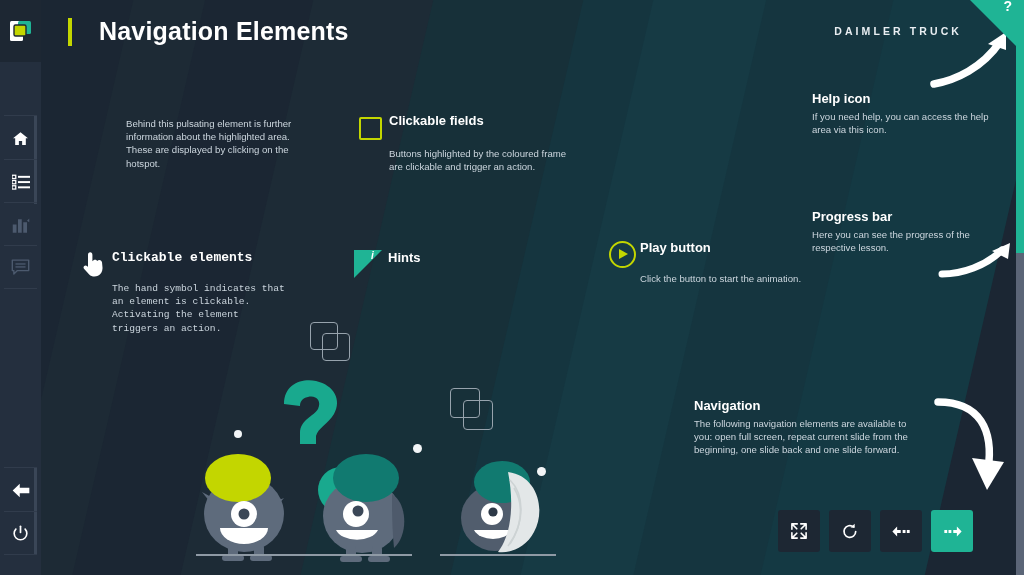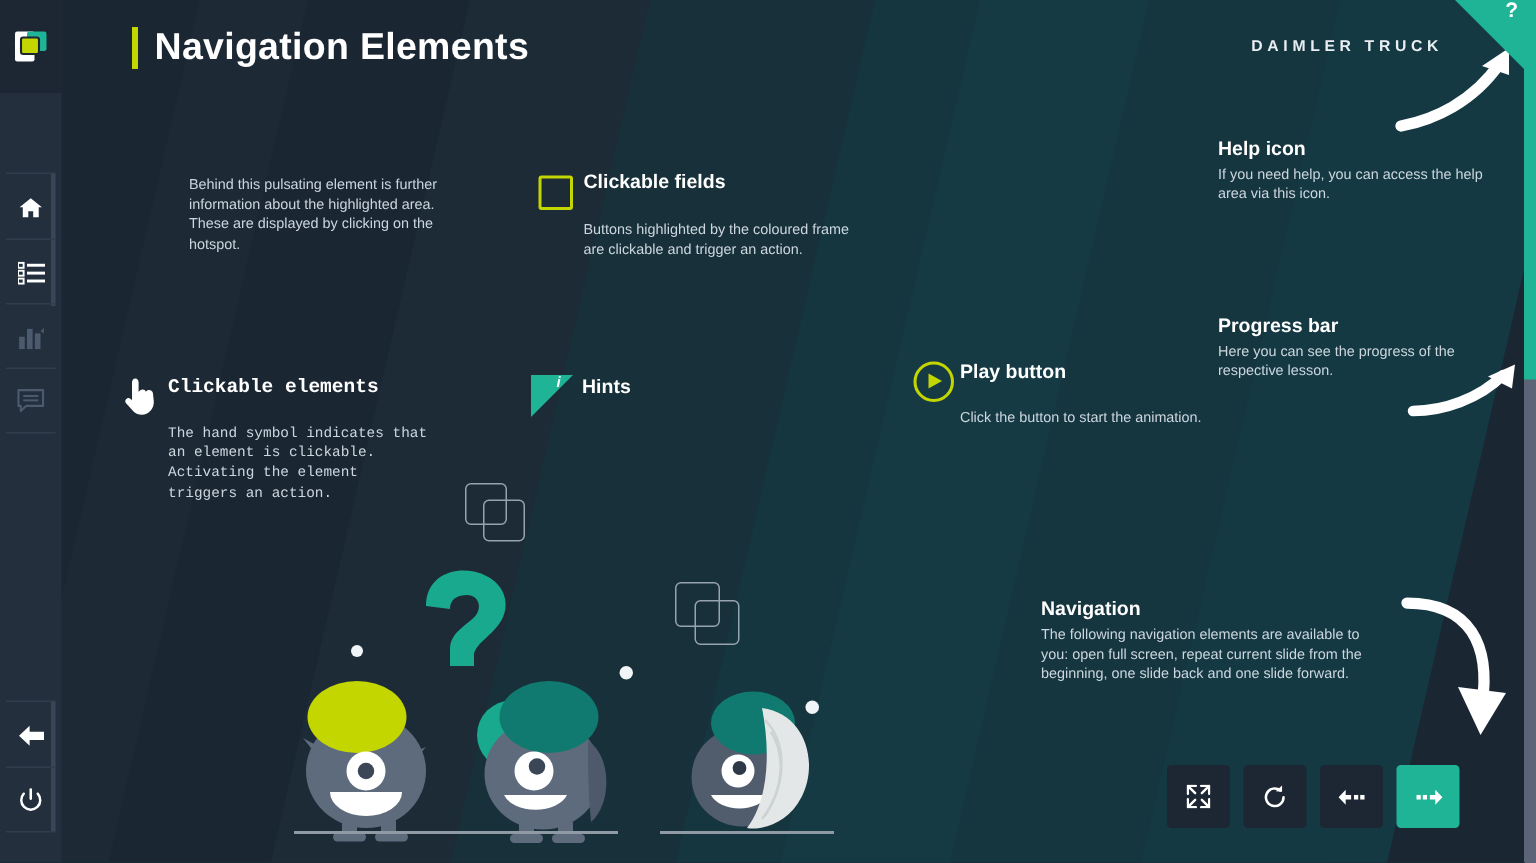--- a/index.html
+++ b/index.html
@@ -26,21 +26,21 @@
   
   .progress-rail{position:absolute;right:0;top:0;width:8px;height:575px;background:#5b6577;z-index:25;}
   .progress-fill{position:absolute;right:0;top:0;width:8px;background:#1fb495;z-index:26;}
 
   
   .corner-help{position:absolute;right:8px;top:0;width:46px;height:46px;z-index:27;cursor:pointer;}
   .corner-help .tri{position:absolute;inset:0;background:#1fb495;clip-path:polygon(100% 0,100% 100%,0 0);}
   .corner-help .qm{position:absolute;right:4px;top:-2px;color:#fff;font-size:14px;font-weight:bold;font-family:"Liberation Sans",sans-serif;}
 
   
-  .page-title{position:absolute;left:68px;top:17px;display:flex;align-items:center;gap:11px;z-index:20;margin-left:20px;}
+  .page-title{position:absolute;left:68px;top:17px;display:flex;align-items:center;gap:27px;z-index:20;}
   .title-bar{width:4px;height:28px;background:#c3d600;}
   .title-text{color:#ffffff;font-size:25px;font-weight:bold;letter-spacing:.2px;}
 
   .brand{position:absolute;right:62px;top:25px;color:#e9eef2;font-size:10.5px;letter-spacing:3.1px;font-weight:bold;z-index:20;margin-left:21px;}
 
   
   .blk{position:absolute;z-index:20;}
   .blk .hd{display:flex;align-items:flex-start;}
   .blk h3{margin:0;color:#ffffff;font-size:13px;font-weight:bold;line-height:15px;}
   .blk p{margin:4px 0 0 0;color:#ccd6de;font-size:9.6px;line-height:13.2px;}

